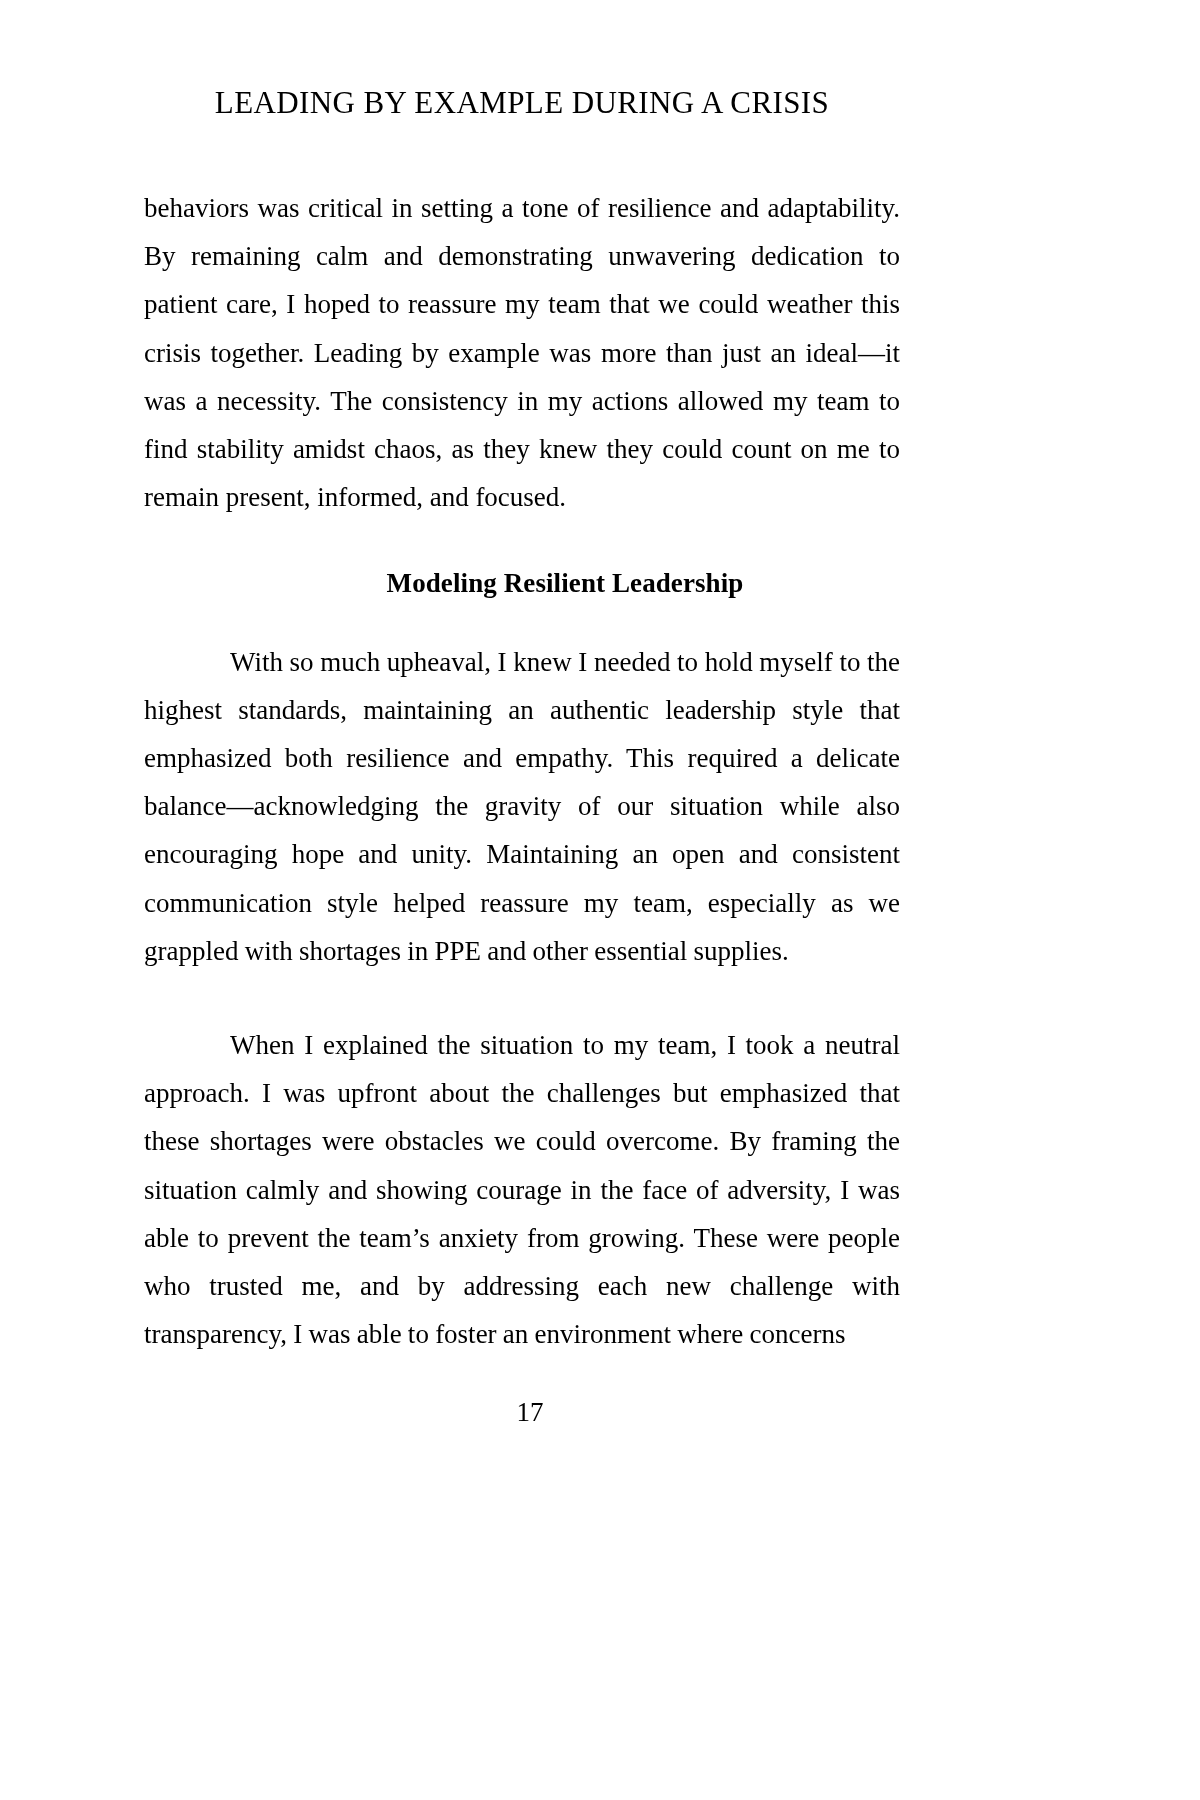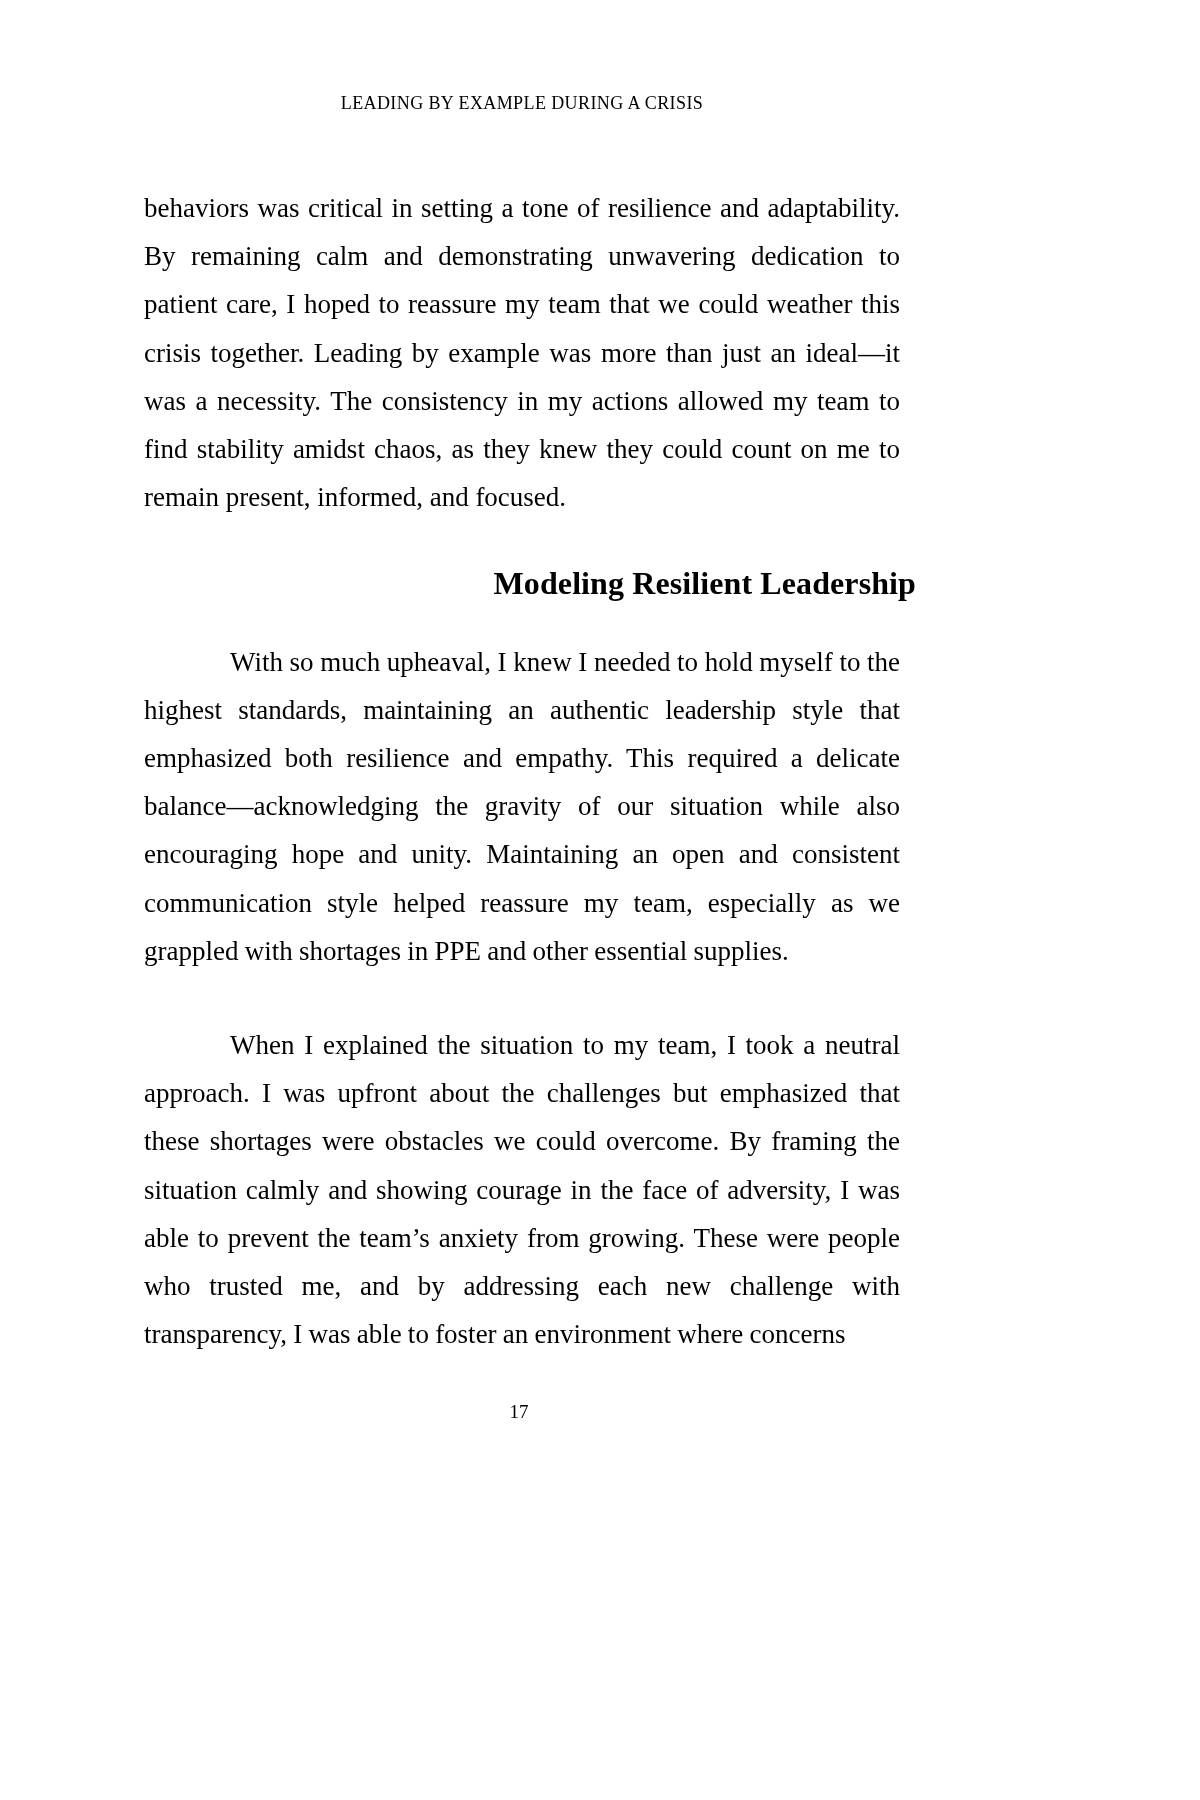--- a/index.html
+++ b/index.html
@@ -23,21 +23,21 @@
     box-sizing: border-box;
   }
 
   
   #running-header {
     position: absolute;
     top: 86px;
     left: 128px;
     width: 788px;
     text-align: center;
-    font-size: 18px;
+    font-size: 31px;
     line-height: 34px;
     letter-spacing: 0.4px;
     font-weight: 400;
     white-space: nowrap;
   }
 
   
   #body-block {
     position: absolute;
     top: 168px;
@@ -65,40 +65,40 @@
     font-family: Liberation Serif, serif;
   }
 
   p.para.tight {
     word-spacing: -0.5px;
   }
 
   
   h2.subheading {
     margin: 0;
-    font-size: 32px;
+    font-size: 27px;
     line-height: 48.2px;
     font-weight: bold;
-    text-align: right;
+    text-align: center;
     text-indent: 86px;
     letter-spacing: 0.1px;
   }
 
   .gap-before-subheading { height: 22px; }
   .gap-after-subheading  { height: 14px; }
   .gap-between-paras     { height: 14px; }
 
   
   #page-number {
     position: absolute;
     top: 1396px;
-    left: 125px;
+    left: 136px;
     width: 788px;
     text-align: center;
-    font-size: 19px;
+    font-size: 27px;
     line-height: 32px;
   }
 </style>
 </head>
 <body>
 
 <div id="page">
 
   <div id="running-header">LEADING BY EXAMPLE DURING A CRISIS</div>
 

